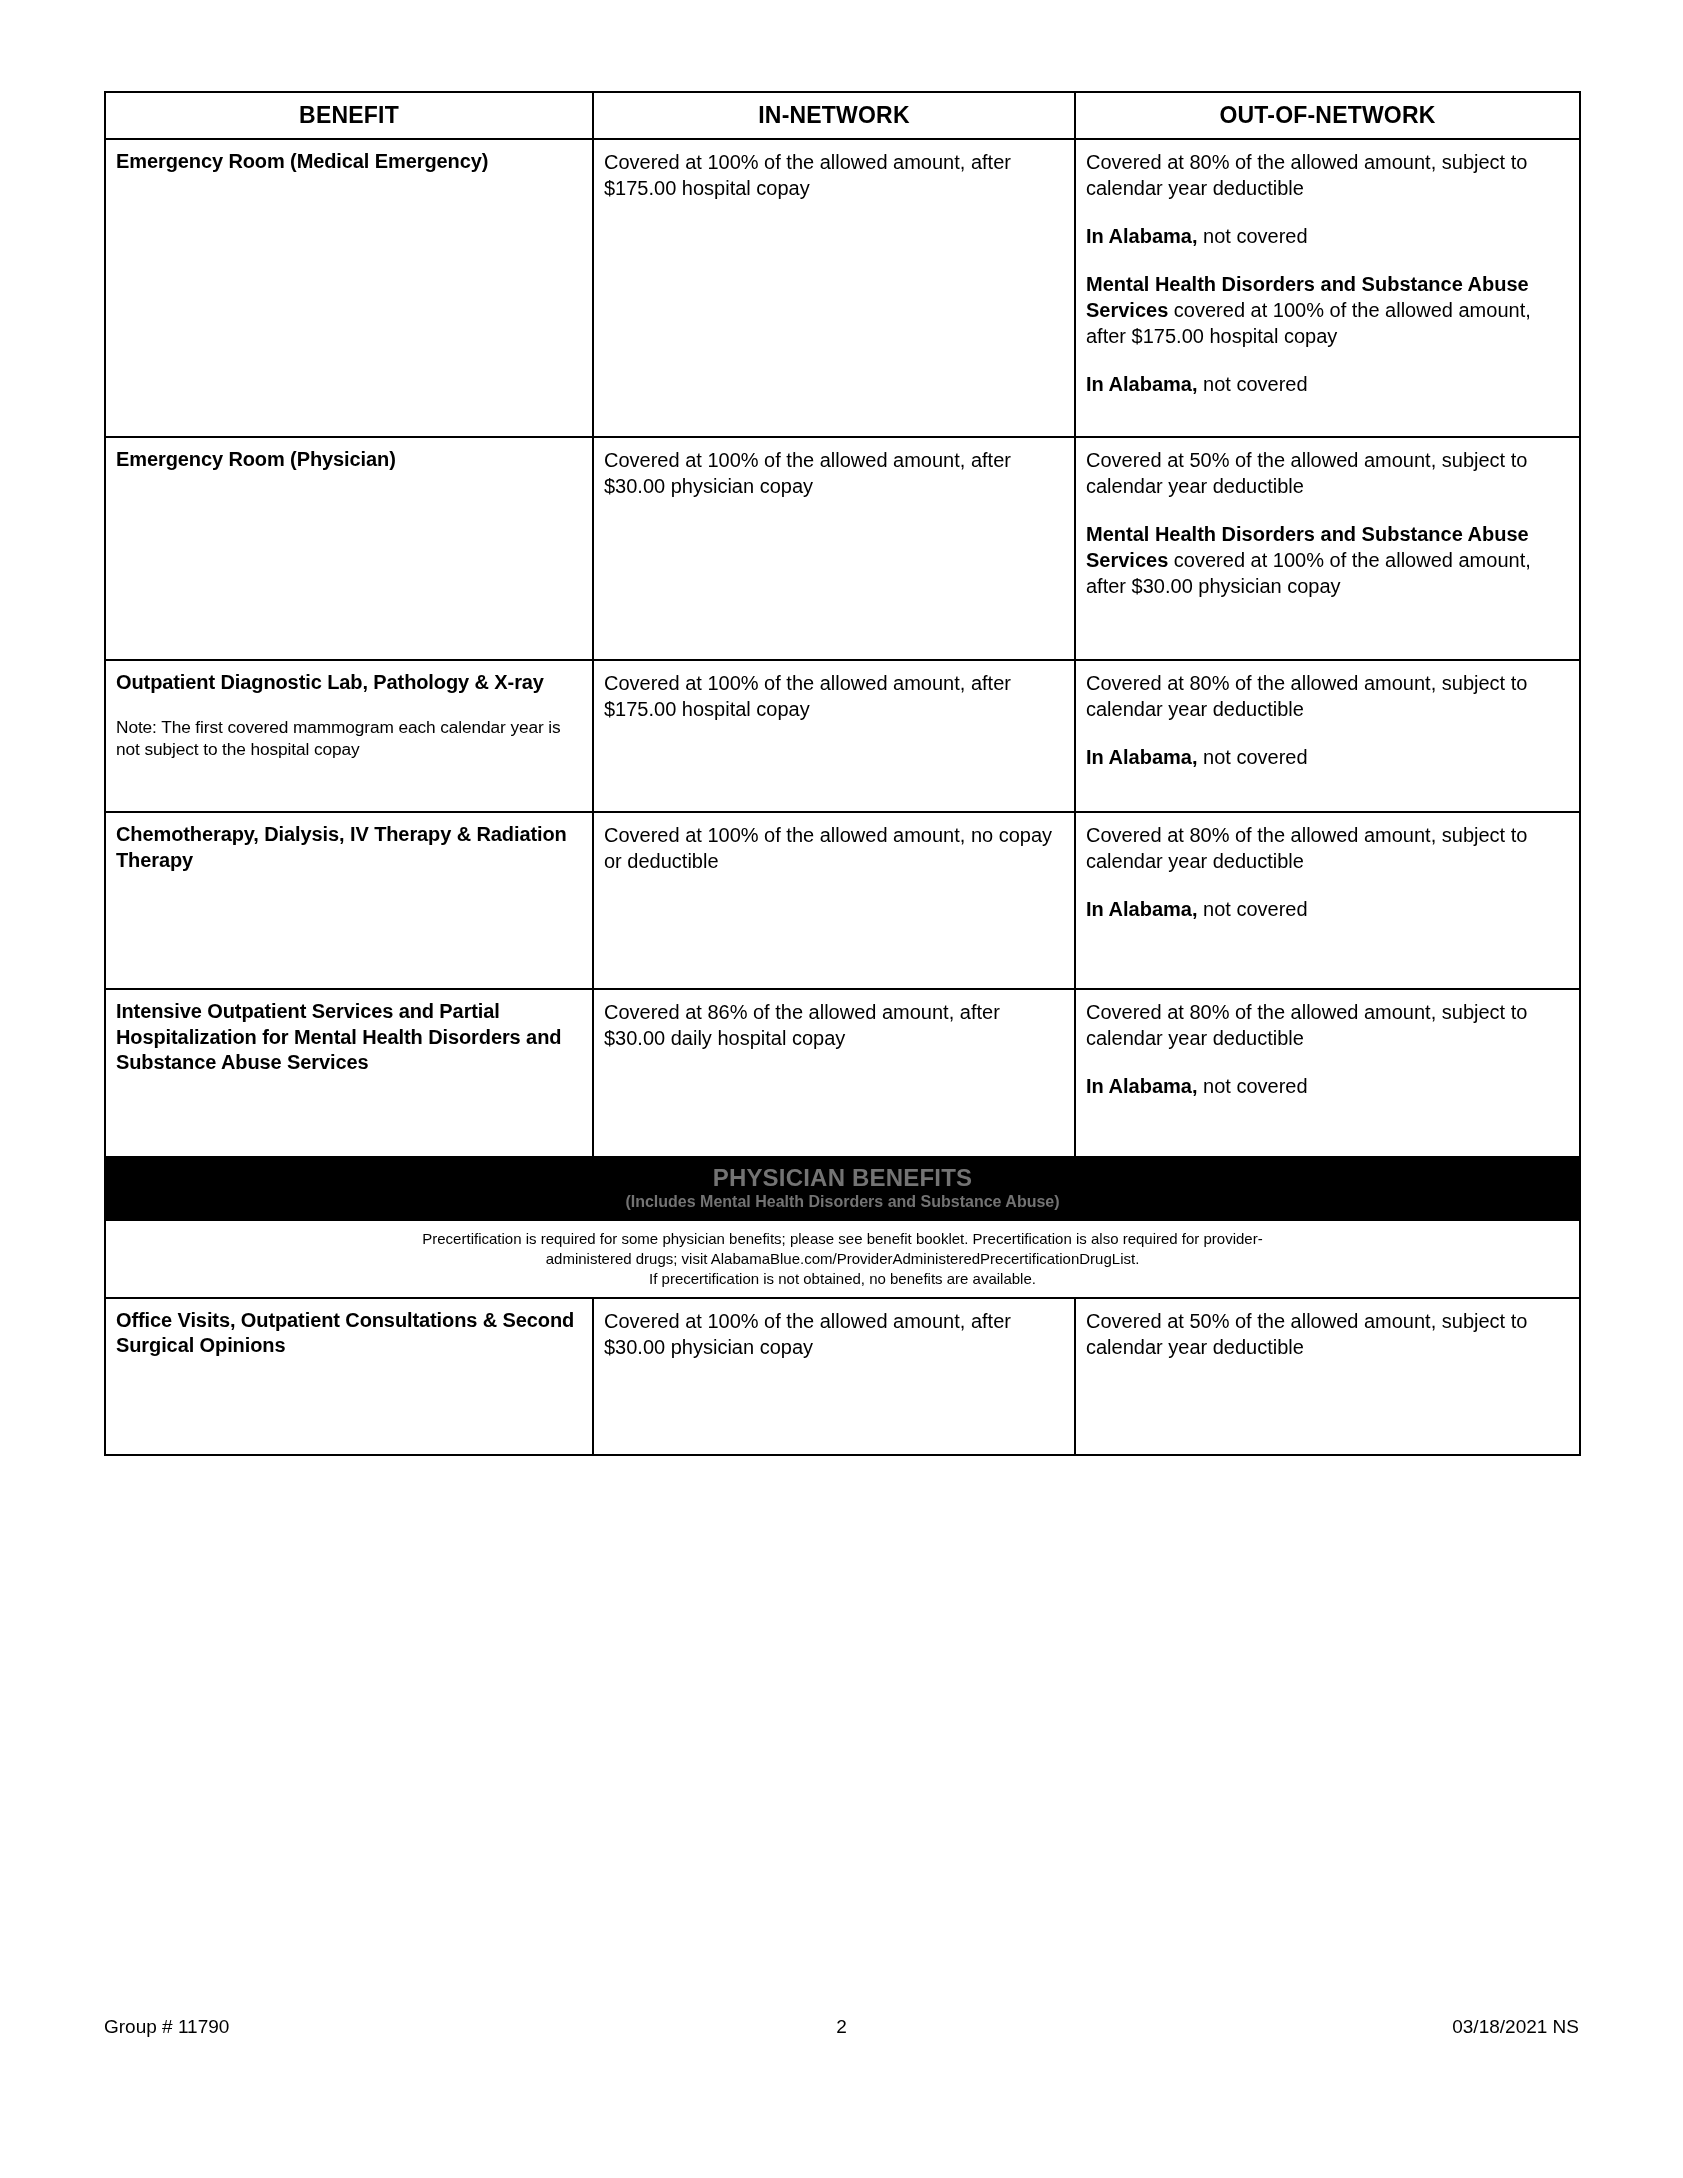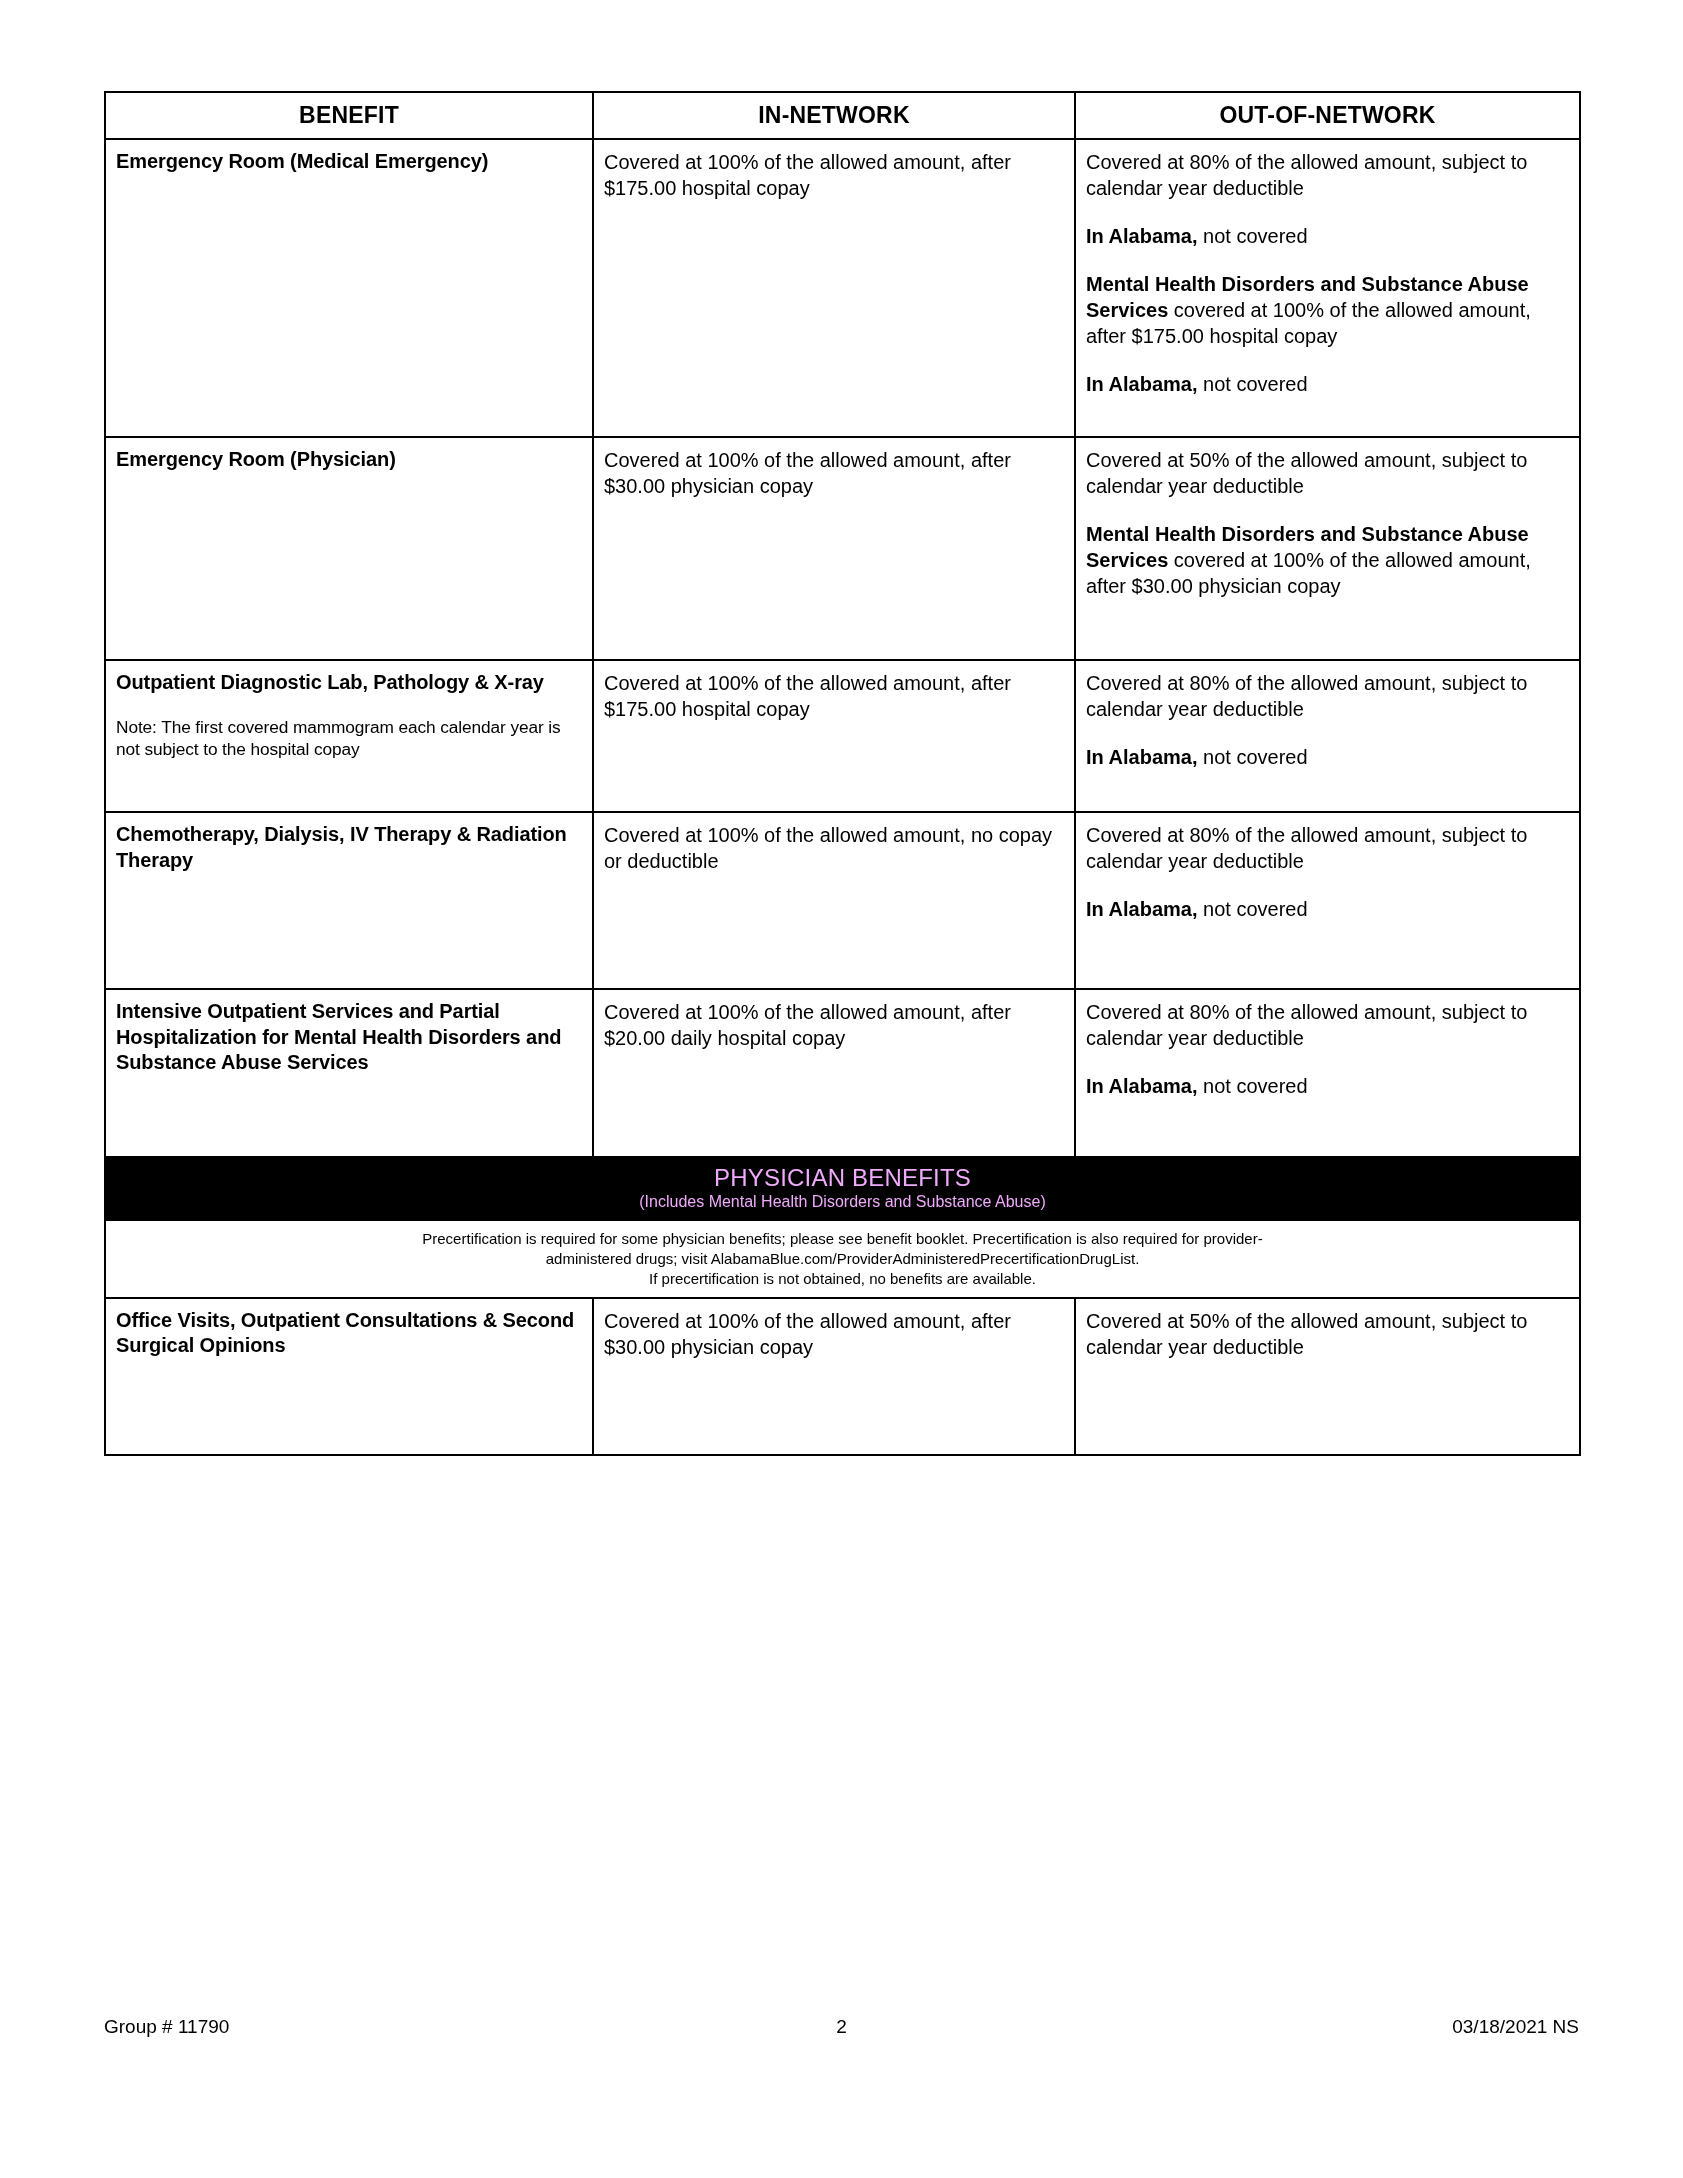--- a/index.html
+++ b/index.html
@@ -68,23 +68,23 @@
   .para {
     margin: 0 0 0 0;
   }
   .gap {
     height: 22px;
   }
   b.inline { font-weight: bold; }
 
   tr.section-black td {
     background: #000000;
-    color: #f0abfc;
-    text-align: center;
-    font-weight: normal;
+    color: #737373;
+    text-align: center;
+    font-weight: bold;
     padding: 5px 8px 7px 8px;
   }
   .sec-line1 {
     font-size: 24px;
     letter-spacing: 0.2px;
     line-height: 1.22;
   }
   .sec-line2 {
     font-size: 16px;
     line-height: 1.22;
@@ -209,21 +209,21 @@
             <div class="para"><b class="inline">In Alabama,</b><span> not covered</span></div>
             <div style="height:57px"></div>
           </td>
         </tr>
 
         <tr>
           <td class="benefit">
             <div>Intensive Outpatient Services and Partial Hospitalization for Mental Health Disorders and Substance Abuse Services</div>
           </td>
           <td class="cell">
-            <div class="para">Covered at 100% of the allowed amount, after $20.00 daily hospital copay</div>
+            <div class="para">Covered at 86% of the allowed amount, after $30.00 daily hospital copay</div>
           </td>
           <td class="cell">
             <div class="para">Covered at 80% of the allowed amount, subject to calendar year deductible</div>
             <div class="gap"></div>
             <div class="para"><b class="inline">In Alabama,</b><span> not covered</span></div>
             <div style="height:48px"></div>
           </td>
         </tr>
 
         <tr class="section-black">

